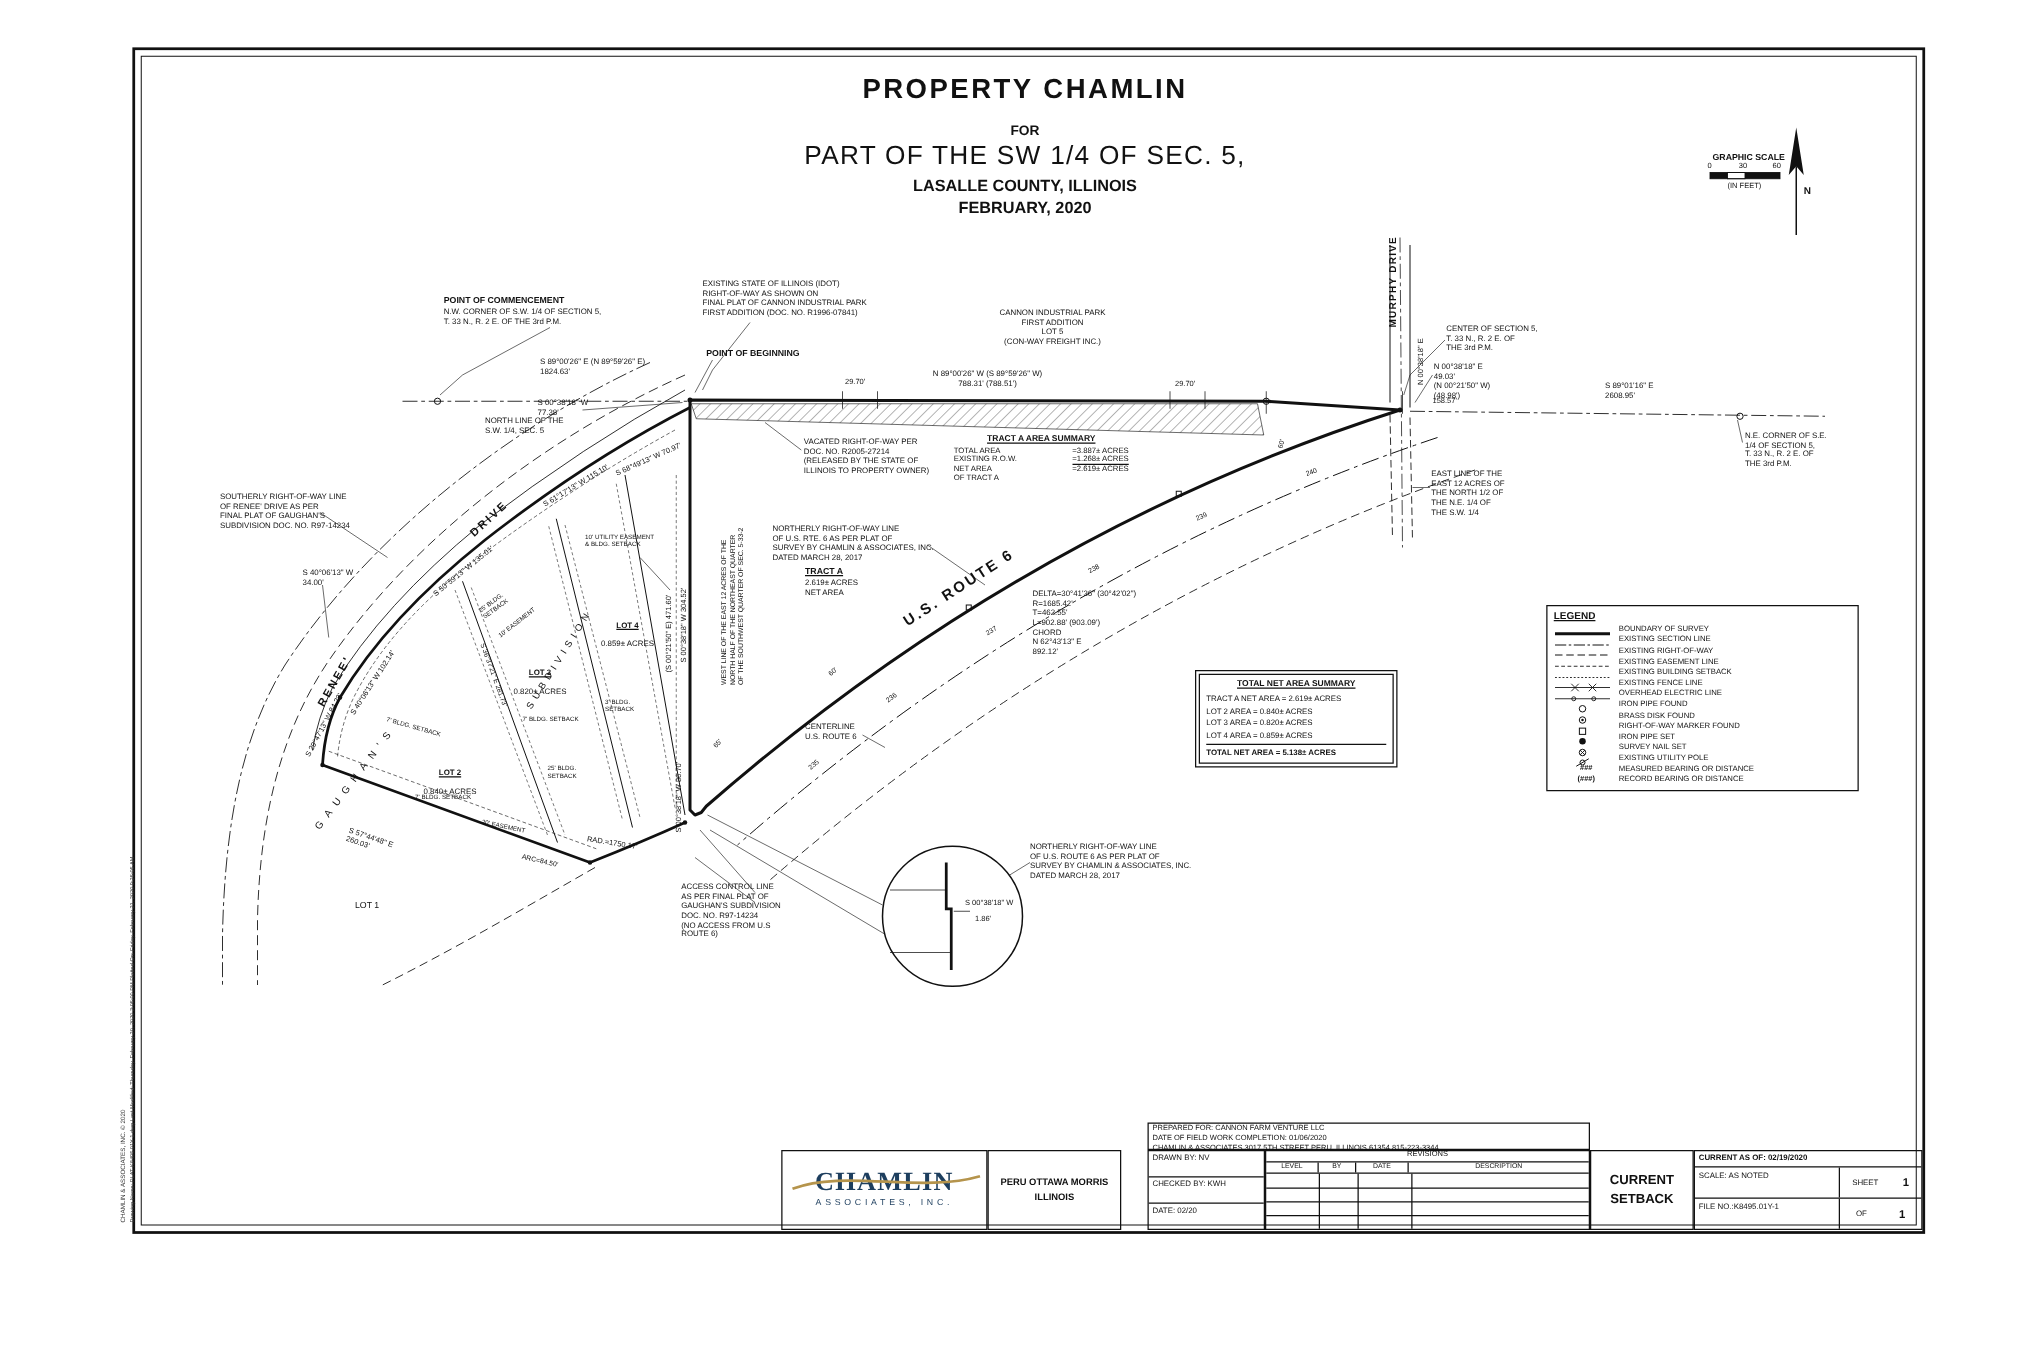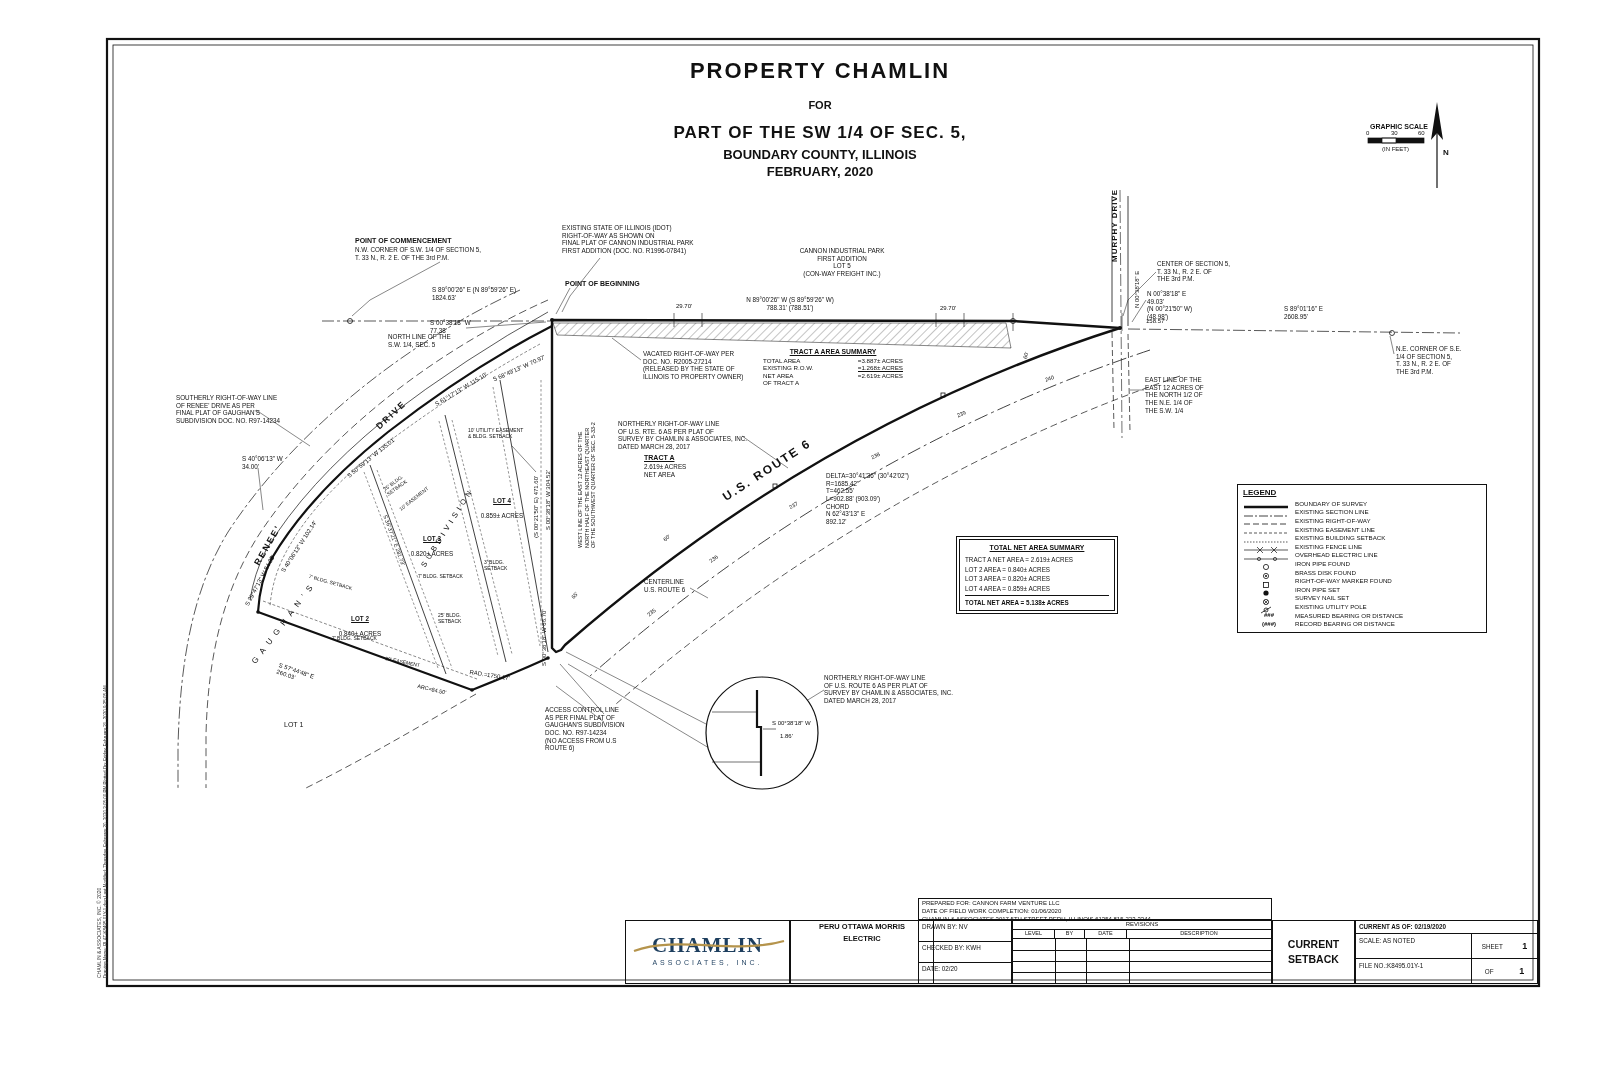--- a/index.html
+++ b/index.html
@@ -8,21 +8,21 @@
   #sheet *{box-sizing:border-box;}
   svg{position:absolute;left:0;top:0;}
   .lbl{position:absolute;font-size:6.3px;line-height:1.22;white-space:pre-line;color:#111;transform-origin:0 0;}
   .b{font-weight:bold;} .u{text-decoration:underline;} .c{text-align:center;}
   .s5{font-size:5px;} .s55{font-size:5.5px;} .s6{font-size:6px;} .s7{font-size:7px;}
   .s75{font-size:7.5px;} .s8{font-size:8px;} .s9{font-size:9px;} .s12{font-size:12px;}
   
   #hdr{position:absolute;left:420px;top:58px;width:800px;text-align:center;}
   #hdr .t1{font-size:22px;font-weight:bold;letter-spacing:2px;}
   #hdr .t2{font-size:11px;font-weight:bold;margin-top:15px;}
-  #hdr .t3,#hdr .t4{font-size:17px;font-weight:bold;letter-spacing:1px;margin-top:12px;}
+  #hdr .t3,#hdr .t4{font-size:21px;font-weight:normal;letter-spacing:1px;margin-top:2px;}
   #hdr .t5{font-size:13px;font-weight:bold;margin-top:4px;}
   #hdr .t6{font-size:13px;font-weight:bold;margin-top:2px;}
   
   #tractsum{position:absolute;left:763px;top:348px;width:140px;font-size:6.2px;}
   #tractsum .tt{font-weight:bold;text-decoration:underline;text-align:center;margin-bottom:2px;font-size:6.8px;}
   .ts-row{display:flex;justify-content:space-between;}
   .ts-row .v2{border-bottom:1px solid #111;}
   #netsum{position:absolute;left:956px;top:536px;width:162px;border:1px solid #111;padding:2px;}
   #netsum .in{border:1px solid #111;padding:3px 5px;font-size:6.3px;line-height:1.5;}
   #netsum .tt{font-weight:bold;text-decoration:underline;text-align:center;font-size:6.8px;margin-bottom:2px;}
@@ -166,21 +166,21 @@
     <line x1="712" y1="712" x2="757" y2="712" stroke="#111" stroke-width="0.6"></line>
     <line x1="712" y1="762" x2="761" y2="762" stroke="#111" stroke-width="0.6"></line>
     <line x1="776" y1="729" x2="763" y2="729" stroke="#111" stroke-width="0.6"></line>
   </g>
 </svg>
 
 <div id="hdr">
   <div class="t1">PROPERTY CHAMLIN</div>
   <div class="t2">FOR</div>
   <div class="t3">PART OF THE SW 1/4 OF SEC. 5,</div>
-  <div class="t5">BOUNDARY COUNTY, ILLINOIS</div>
+  <div class="t5">LASALLE COUNTY, ILLINOIS</div>
   <div class="t6">FEBRUARY, 2020</div>
 </div>
 
 <div class="lbl b s7" style="left:1370px;top:123px">GRAPHIC SCALE</div>
 <div class="lbl s6" style="left:1366px;top:130px">0</div>
 <div class="lbl s6" style="left:1391px;top:130px">30</div>
 <div class="lbl s6" style="left:1418px;top:130px">60</div>
 <div class="lbl s6" style="left:1382px;top:146px">(IN FEET)</div>
 <div class="lbl b s8" style="left:1443px;top:148px">N</div>
 
@@ -490,23 +490,23 @@
   <div class="abs cell" style="left:0;top:22px;width:165px;height:64px">
     <div id="logo" style="position:relative;padding-top:12px">
       <div class="nm">CHAMLIN</div>
       <svg width="163" height="14" style="position:absolute;left:0;top:18px">
         <path d="M8,12 C50,-4 110,16 158,2" stroke="#b5944c" stroke-width="2.2" fill="none"></path>
       </svg>
       <div class="sb">ASSOCIATES, INC.</div>
     </div>
   </div>
 
-  <div class="abs cell" style="left:165px;top:22px;width:144px;height:64px;display:flex;flex-direction:column;text-align:center;font-weight:bold;font-size:7.5px;line-height:1.6">
+  <div class="abs cell" style="left:165px;top:22px;width:107px;height:64px;display:flex;flex-direction:column;justify-content:center;text-align:center;font-weight:bold;font-size:7.5px;line-height:1.6">
     <div>PERU OTTAWA MORRIS</div>
-    <div>ELECTRIC</div>
+    <div>ILLINOIS</div>
   </div>
 
   <div class="abs cell" style="left:293px;top:22px;width:94px;height:64px">
     <div style="height:21px;border-bottom:1px solid #111;padding:2px 3px">DRAWN BY: NV</div>
     <div style="height:21px;border-bottom:1px solid #111;padding:2px 3px">CHECKED BY: KWH</div>
     <div style="height:20px;padding:2px 3px">DATE: 02/20</div>
   </div>
 
   <div class="abs cell" style="left:387px;top:22px;width:260px;height:64px">
     <div style="height:9px;border-bottom:1px solid #111;text-align:center;font-size:6px">REVISIONS</div>

